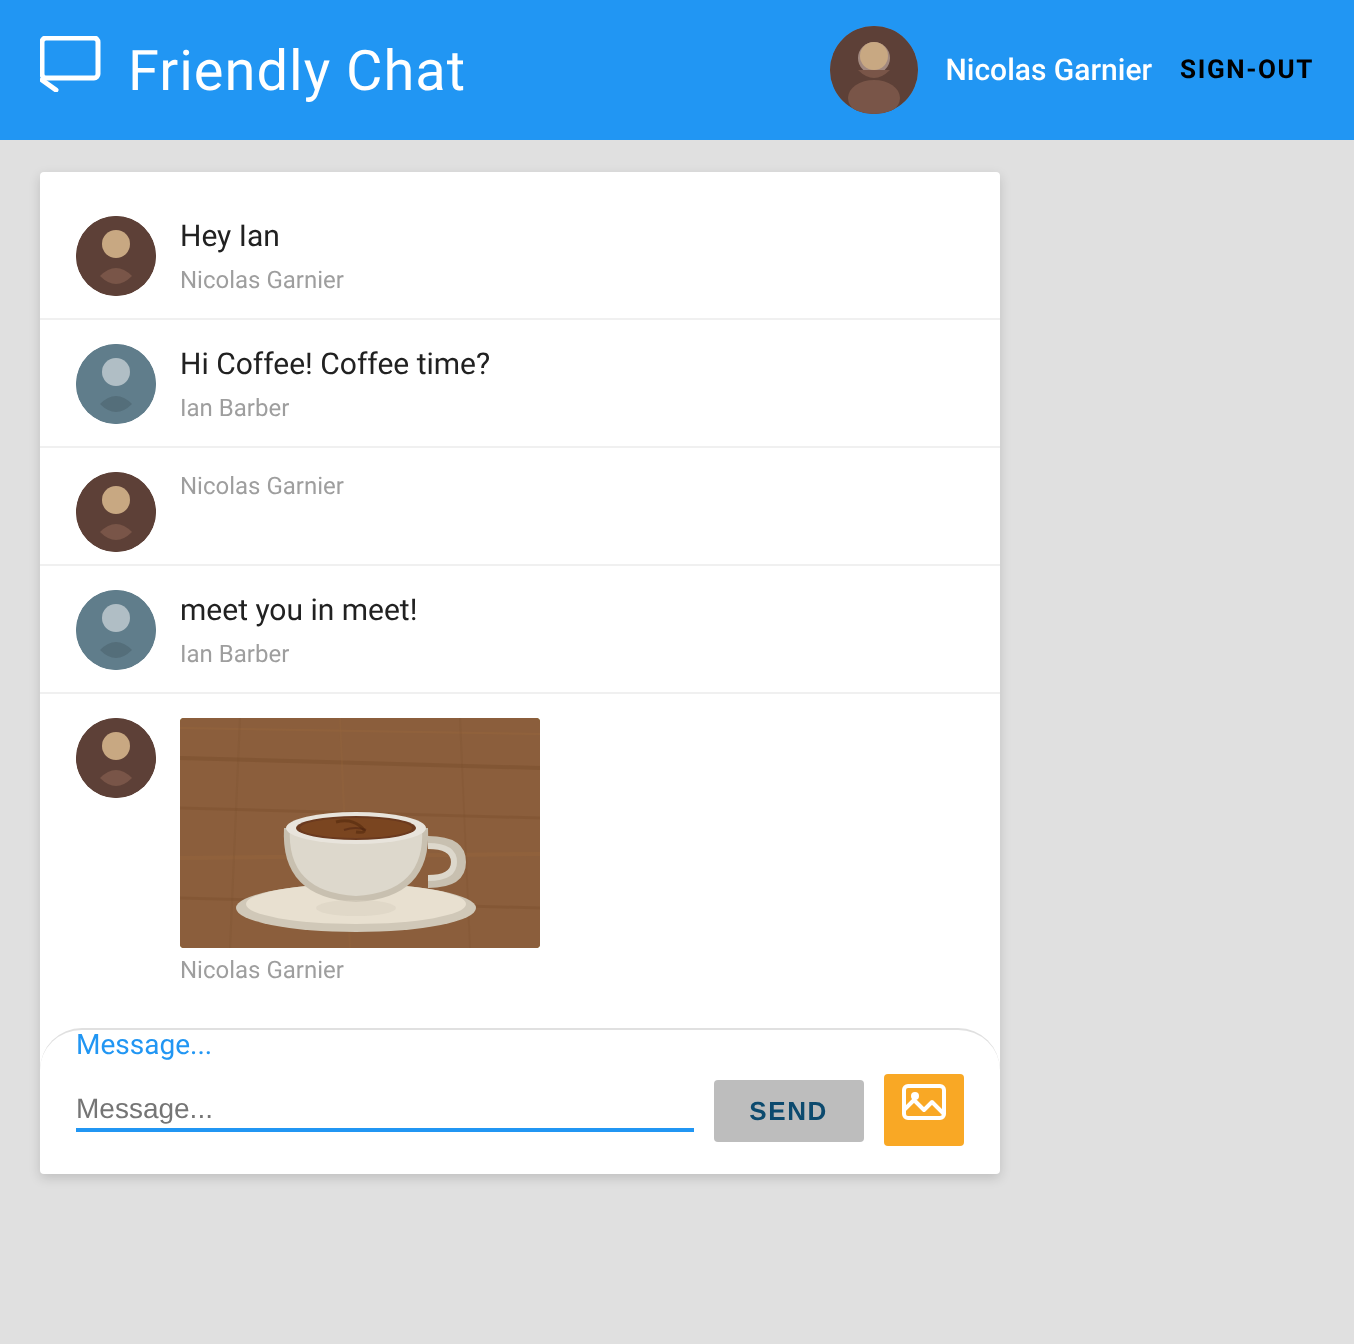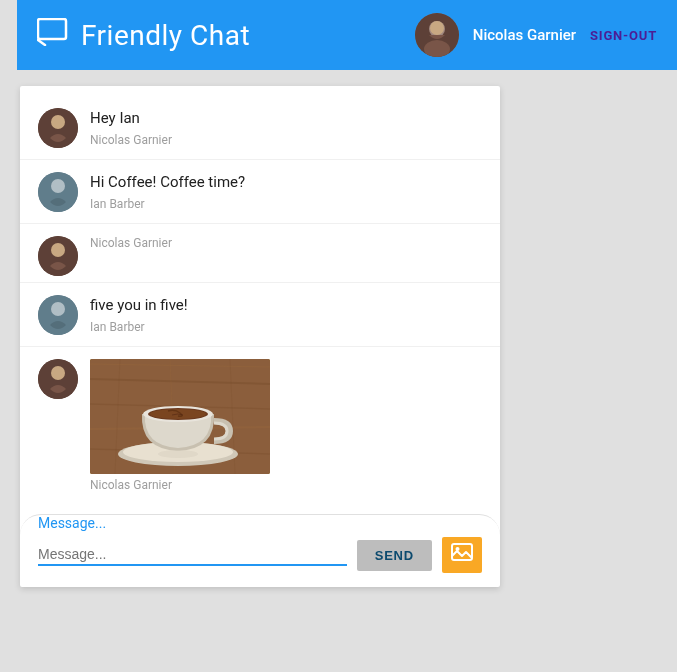--- a/index.html
+++ b/index.html
@@ -12,21 +12,20 @@
     }
 
     
     .header {
       background: #2196F3;
       height: 70px;
       display: flex;
       align-items: center;
       padding: 0 20px;
       justify-content: space-between;
-      margin-left: 17px;
     }
     .header-left {
       display: flex;
       align-items: center;
       gap: 12px;
     }
     .header-icon {
       color: white;
       font-size: 26px;
     }
@@ -54,21 +53,21 @@
     .header-avatar svg {
       width: 44px;
       height: 44px;
     }
     .header-username {
       color: white;
       font-size: 15px;
       font-weight: 500;
     }
     .header-signout {
-      color: #4c1d95;
+      color: #000000;
       font-size: 13px;
       font-weight: 700;
       letter-spacing: 0.8px;
       cursor: pointer;
       text-transform: uppercase;
     }
 
     
     .main {
       padding: 16px 20px;
@@ -294,21 +293,21 @@
 
       <div class="message-item">
         <div class="avatar avatar-ian">
           <svg viewBox="0 0 40 40" xmlns="http://www.w3.org/2000/svg">
             <circle cx="20" cy="20" r="20" fill="#607d8b"></circle>
             <circle cx="20" cy="14" r="7" fill="#b0bec5"></circle>
             <path d="M12 30 Q20 38 28 30 Q24 26 20 26 Q16 26 12 30Z" fill="#546e7a"></path>
           </svg>
         </div>
         <div class="message-body">
-          <div class="message-text">five you in five!</div>
+          <div class="message-text">meet you in meet!</div>
           <div class="message-sender">Ian Barber</div>
         </div>
       </div>
 
       <div class="message-item">
         <div class="avatar avatar-nicolas">
           <svg viewBox="0 0 40 40" xmlns="http://www.w3.org/2000/svg">
             <circle cx="20" cy="20" r="20" fill="#5d4037"></circle>
             <circle cx="20" cy="14" r="7" fill="#c8a882"></circle>
             <path d="M12 30 Q20 38 28 30 Q24 26 20 26 Q16 26 12 30Z" fill="#795548"></path>

